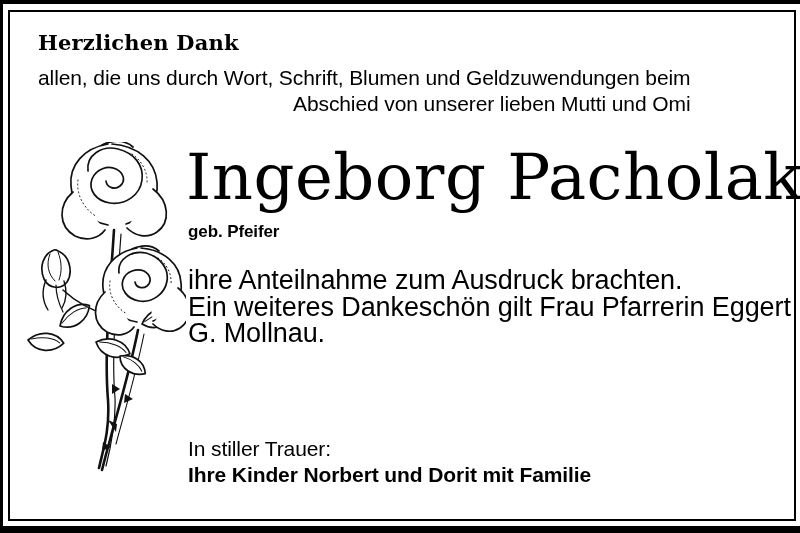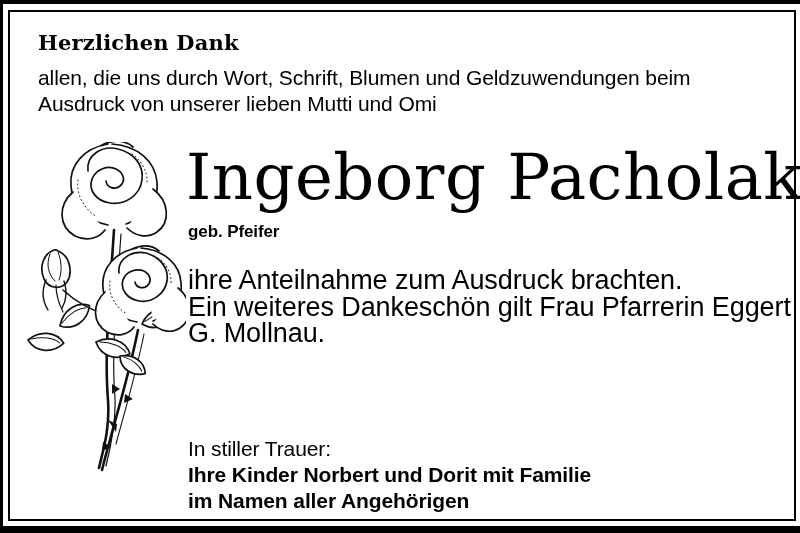--- a/index.html
+++ b/index.html
@@ -27,20 +27,21 @@
     position:absolute;left:38px;top:32px;
     font-family:"DejaVu Serif","Liberation Serif",serif;
     font-weight:bold;font-size:21px;line-height:1;
     letter-spacing:.2px;
   }
   .intro{
     position:absolute;left:38px;top:65px;
     font-size:21px;line-height:26px;
     letter-spacing:-.1px;
     white-space:nowrap;
+    text-align:right;
   }
   .rose{
     position:absolute;left:24px;top:142px;width:162px;height:330px;
   }
   .name{
     position:absolute;left:186px;top:145px;
     font-family:"DejaVu Serif","Liberation Serif",serif;
     font-size:64px;line-height:1;
     white-space:nowrap;letter-spacing:.5px;
   }
@@ -71,21 +72,21 @@
 
 <div class="page">
 
   <div class="outer-frame"></div>
   <div class="inner-frame"></div>
 
   <div class="heading">Herzlichen Dank</div>
 
   <div class="intro">
     <div>allen, die uns durch Wort, Schrift, Blumen und Geldzuwendungen beim</div>
-    <div>Ausdruck von unserer lieben Mutti und Omi</div>
+    <div>Abschied von unserer lieben Mutti und Omi</div>
   </div>
 
   <svg class="rose" viewBox="0 0 162 330" xmlns="http://www.w3.org/2000/svg" aria-hidden="true">
     <g stroke="#111" fill="none" stroke-width="1.7" stroke-linecap="round" stroke-linejoin="round">
 
       <path d="M90 88 C86 150 80 210 84 258 C86 288 79 308 75 326" stroke-width="2.6"></path>
       <path d="M97 92 C93 150 87 210 91 256 C92 280 87 304 82 324" stroke-width="1.2"></path>
       <path d="M114 188 C106 228 94 268 86 298 C82 312 80 320 78 328" stroke-width="2.6"></path>
       <path d="M120 192 C112 232 100 272 92 302" stroke-width="1.1"></path>
 
@@ -163,17 +164,16 @@
 
   <div class="thanks">
     <div>ihre Anteilnahme zum Ausdruck brachten.</div>
     <div>Ein weiteres Dankeschön gilt Frau Pfarrerin Eggert</div>
     <div>G. Mollnau.</div>
   </div>
 
   <div class="closing">
     <div>In stiller Trauer:</div>
     <div class="bold">Ihre Kinder Norbert und Dorit mit Familie</div>
-    <div class="bold">im Namen aller Angehörigen</div>
   </div>
 
 
 </div>
 
 </body></html>

